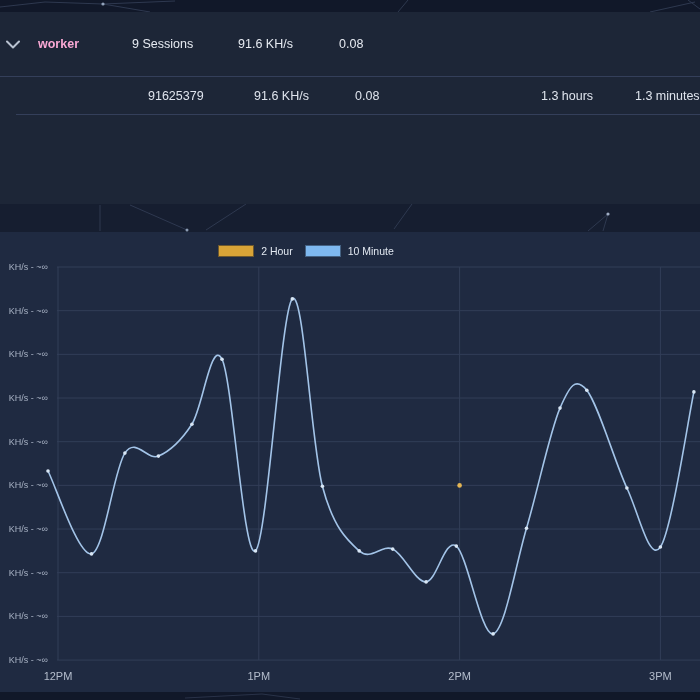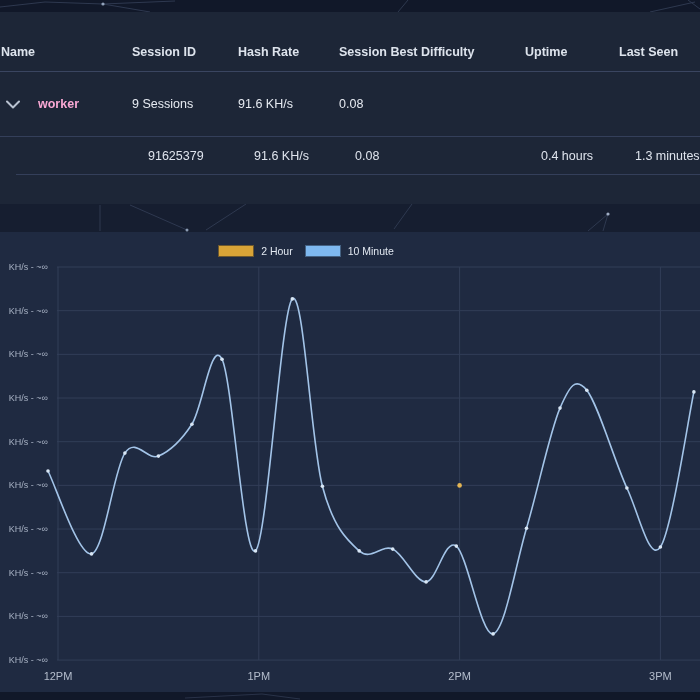--- a/index.html
+++ b/index.html
@@ -63,49 +63,41 @@
         <line x1="103" y1="4" x2="175" y2="1"></line>
         <line x1="408" y1="0" x2="398" y2="12"></line>
         <line x1="650" y1="12" x2="695" y2="2"></line>
         <line x1="688" y1="0" x2="700" y2="9"></line>
       </g>
       <circle cx="103" cy="4" r="1.6" fill="#9fb0c9" opacity="0.9"></circle>
     </svg>
   </div>
 
   <div class="table-card">
-    <div class="t-row t-head">
-      <div class="t-cell" style="padding-left:1px;">Name</div>
-      <div class="t-cell">Session ID</div>
-      <div class="t-cell">Hash Rate</div>
-      <div class="t-cell">Session Best Difficulty</div>
-      <div class="t-cell">Uptime</div>
-      <div class="t-cell">Last Seen</div>
-    </div>
 
     <div class="t-row t-r1">
       <div class="t-cell name-cell">
         <svg class="chev" viewBox="0 0 14 9">
           <polyline points="1,1.5 7,7.5 13,1.5" fill="none" stroke="#b9c2d0" stroke-width="2" stroke-linecap="round" stroke-linejoin="round"></polyline>
         </svg>
         <span class="worker-name">worker</span>
       </div>
       <div class="t-cell">9 Sessions</div>
       <div class="t-cell">91.6 KH/s</div>
       <div class="t-cell">0.08</div>
       <div class="t-cell"></div>
       <div class="t-cell"></div>
     </div>
 
     <div class="t-row t-r2">
       <div class="t-cell"></div>
       <div class="t-cell">91625379</div>
       <div class="t-cell">91.6 KH/s</div>
       <div class="t-cell">0.08</div>
-      <div class="t-cell">0.4 hours</div>
+      <div class="t-cell">1.3 hours</div>
       <div class="t-cell">1.3 minutes</div>
     </div>
   </div>
 
   <div class="strip strip-mid">
     <svg width="700" height="28">
       <g stroke="#46536f" stroke-width="1" opacity="0.5" fill="none">
         <line x1="100" y1="1" x2="100" y2="27"></line>
         <line x1="130" y1="1" x2="187" y2="26"></line>
         <line x1="246" y1="0" x2="206" y2="26"></line>

